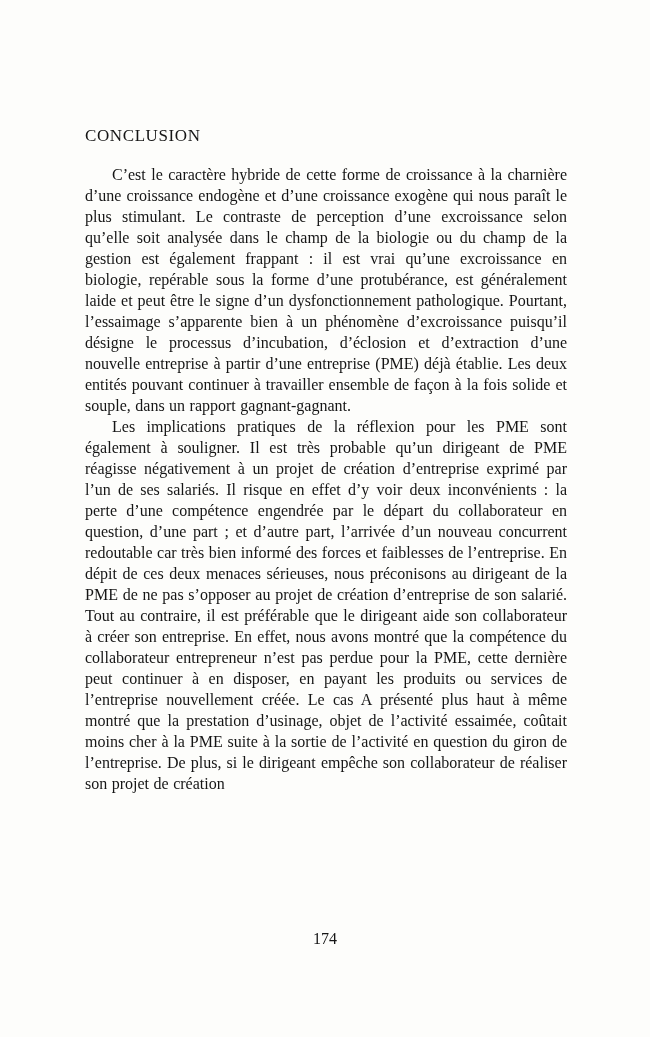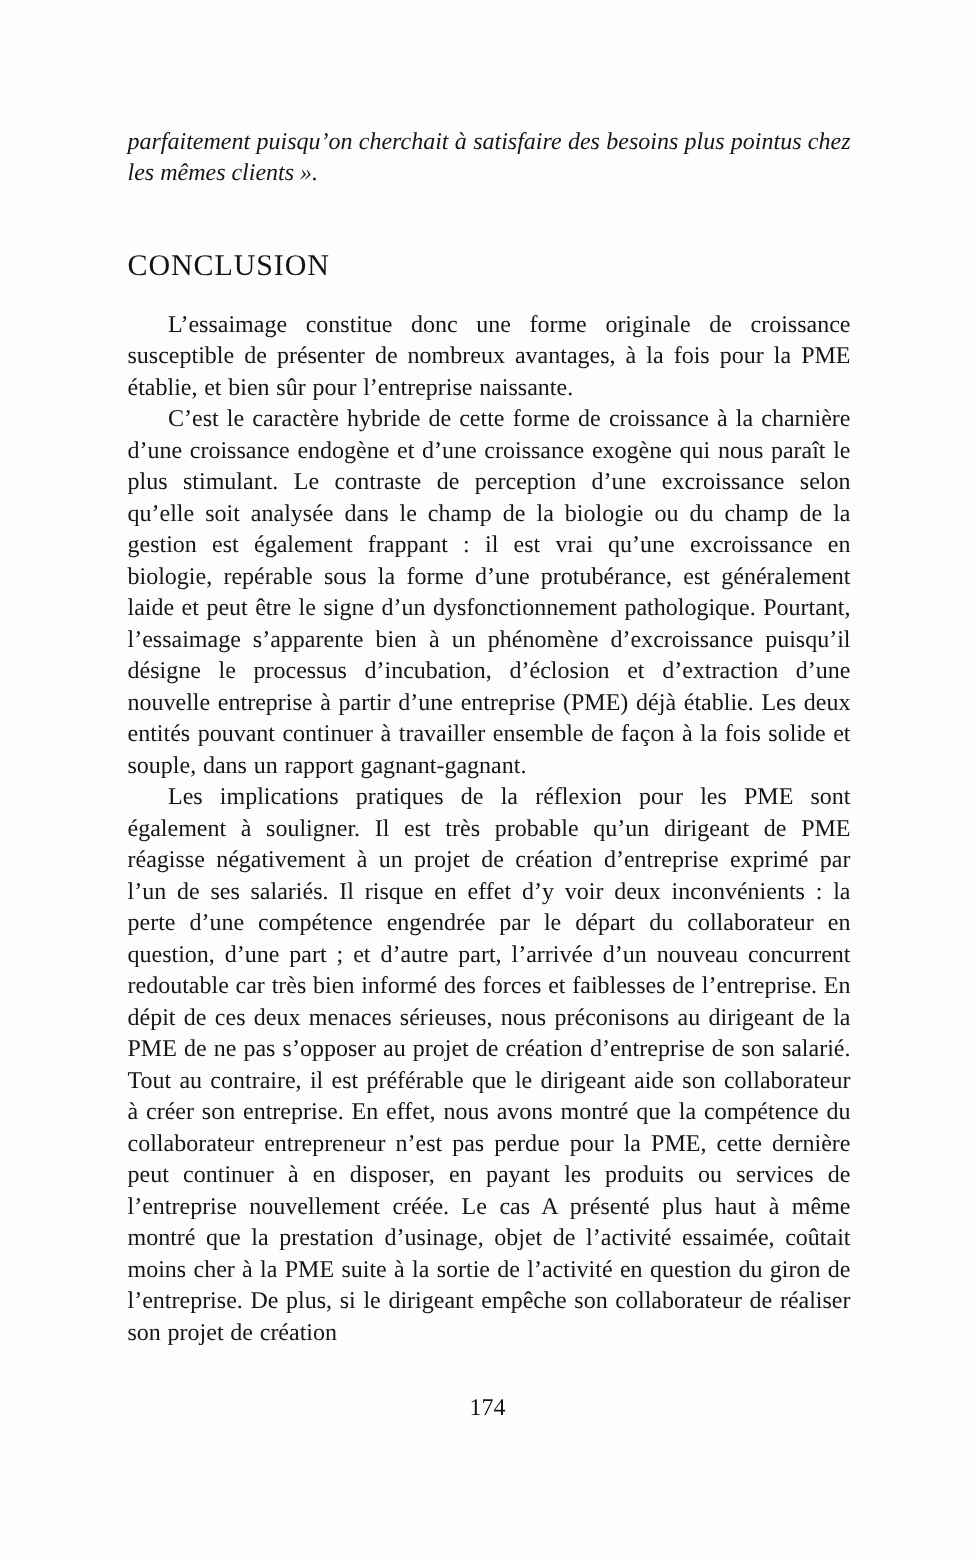--- a/index.html
+++ b/index.html
@@ -25,21 +25,21 @@
   }
   .quote {
     margin: 0;
     font-style: italic;
     font-size: 16px;
     line-height: 21px;
     text-align: justify;
   }
   .heading {
     margin: 41px 0 18px 0;
-    font-size: 20px;
+    font-size: 17px;
     font-weight: 400;
     letter-spacing: 0.6px;
     line-height: 21px;
   }
   .body-para {
     margin: 0;
     font-size: 16px;
     line-height: 21px;
     text-align: justify;
     text-indent: 27px;
@@ -53,20 +53,18 @@
     text-align: center;
     font-size: 16px;
     line-height: 21px;
   }
 </style>
 </head>
 <body>
 
 <div class="page">
   <div class="content">
-    <p class="quote">parfaitement puisqu’on cherchait à satisfaire des besoins plus pointus chez les mêmes clients ».</p>
     <h2 class="heading">CONCLUSION</h2>
-    <p class="body-para">L’essaimage constitue donc une forme originale de croissance susceptible de présenter de nombreux avantages, à la fois pour la PME établie, et bien sûr pour l’entreprise naissante.</p>
     <p class="body-para">C’est le caractère hybride de cette forme de croissance à la charnière d’une croissance endogène et d’une croissance exogène qui nous paraît le plus stimulant. Le contraste de perception d’une excroissance selon qu’elle soit analysée dans le champ de la biologie ou du champ de la gestion est également frappant : il est vrai qu’une excroissance en biologie, repérable sous la forme d’une protubérance, est généralement laide et peut être le signe d’un dysfonctionnement pathologique. Pourtant, l’essaimage s’apparente bien à un phénomène d’excroissance puisqu’il désigne le processus d’incubation, d’éclosion et d’extraction d’une nouvelle entreprise à partir d’une entreprise (PME) déjà établie. Les deux entités pouvant continuer à travailler ensemble de façon à la fois solide et souple, dans un rapport gagnant-gagnant.</p>
     <p class="body-para">Les implications pratiques de la réflexion pour les PME sont également à souligner. Il est très probable qu’un dirigeant de PME réagisse négativement à un projet de création d’entreprise exprimé par l’un de ses salariés. Il risque en effet d’y voir deux inconvénients : la perte d’une compétence engendrée par le départ du collaborateur en question, d’une part ; et d’autre part, l’arrivée d’un nouveau concurrent redoutable car très bien informé des forces et faiblesses de l’entreprise. En dépit de ces deux menaces sérieuses, nous préconisons au dirigeant de la PME de ne pas s’opposer au projet de création d’entreprise de son salarié. Tout au contraire, il est préférable que le dirigeant aide son collaborateur à créer son entreprise. En effet, nous avons montré que la compétence du collaborateur entrepreneur n’est pas perdue pour la PME, cette dernière peut continuer à en disposer, en payant les produits ou services de l’entreprise nouvellement créée. Le cas A présenté plus haut à même montré que la prestation d’usinage, objet de l’activité essaimée, coûtait moins cher à la PME suite à la sortie de l’activité en question du giron de l’entreprise. De plus, si le dirigeant empêche son collaborateur de réaliser son projet de création</p>
   </div>
   <div class="page-number">174</div>
 </div>
 
 </body></html>

